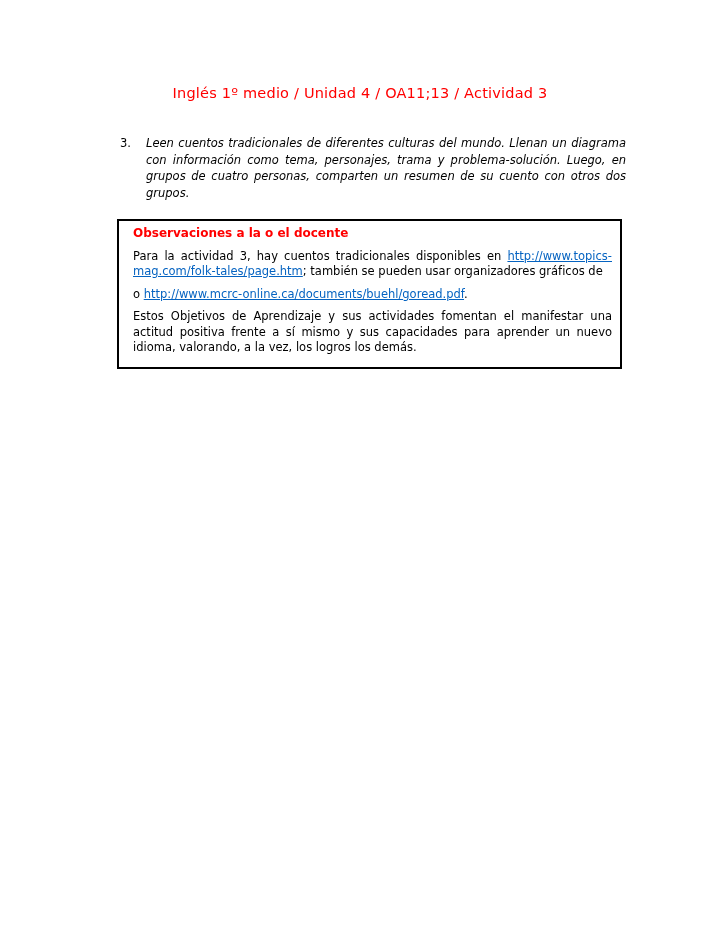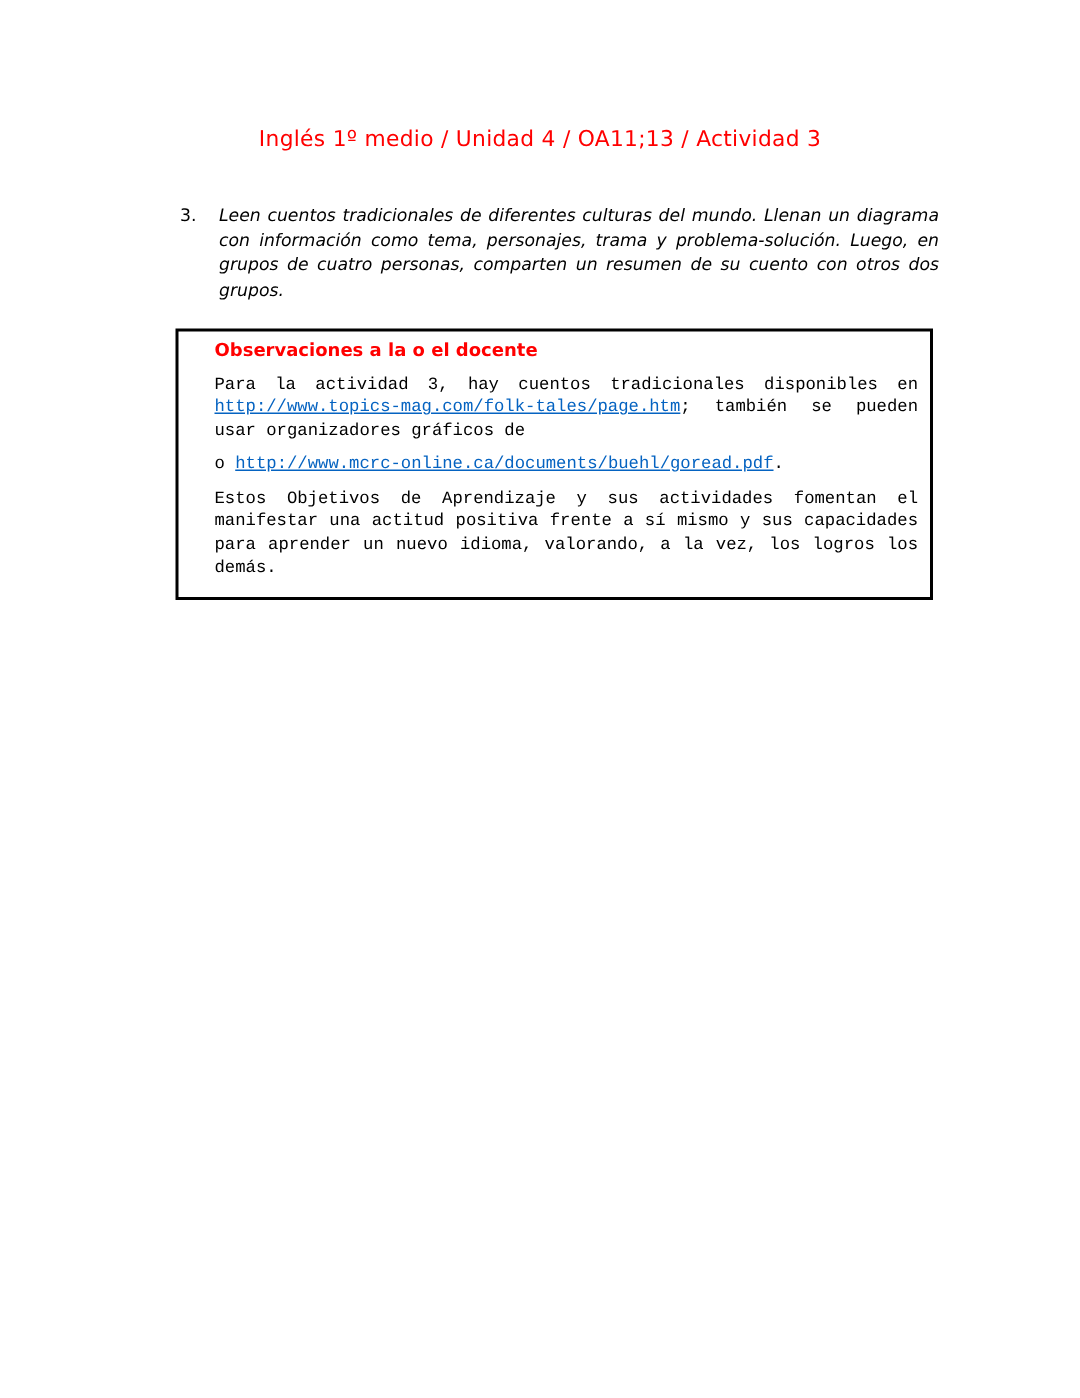--- a/index.html
+++ b/index.html
@@ -49,35 +49,34 @@
     font-size: 11.5px;
     line-height: 16.5px;
     text-align: justify;
     font-style: italic;
   }
   .obsbox {
     position: absolute;
     top: 219px; left: 117px; width: 505px;
     border: 2px solid var(--border);
     background: var(--paper);
-    padding: 5px 8px 11px 24px;
+    padding: 5px 8px 11px 14px;
   }
   .obs-heading {
     margin: 0 0 7px 0;
     color: var(--red);
     font-weight: bold;
     font-size: 12px;
     line-height: 15.5px;
   }
   .bp {
     margin: 0 0 7px 0;
     font-size: 11.5px;
     line-height: 15.5px;
     text-align: justify;
-    font-family: Liberation Mono, monospace;
   }
   .bp.last { margin-bottom: 0; }
   a.doclink {
     color: var(--link);
     text-decoration: underline;
     overflow-wrap: break-word;
     word-break: normal;
     cursor: pointer;
   }
 </style>

